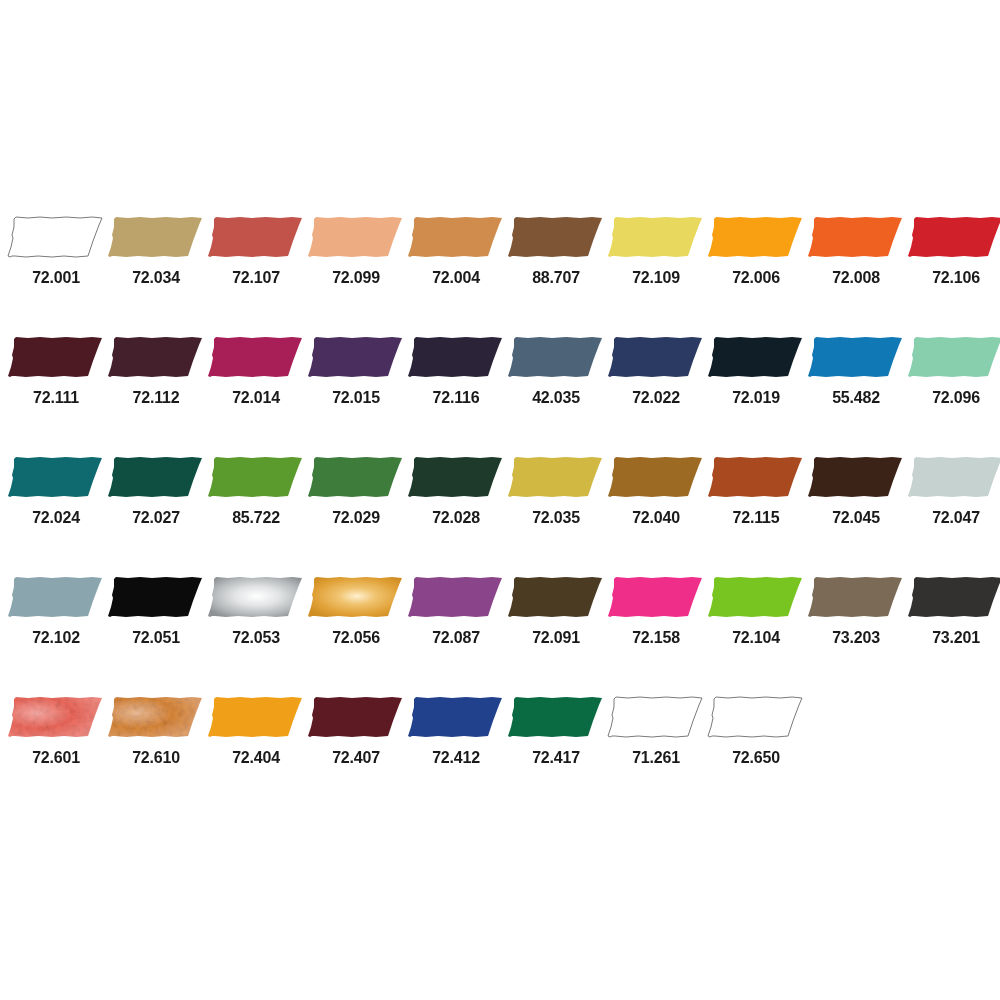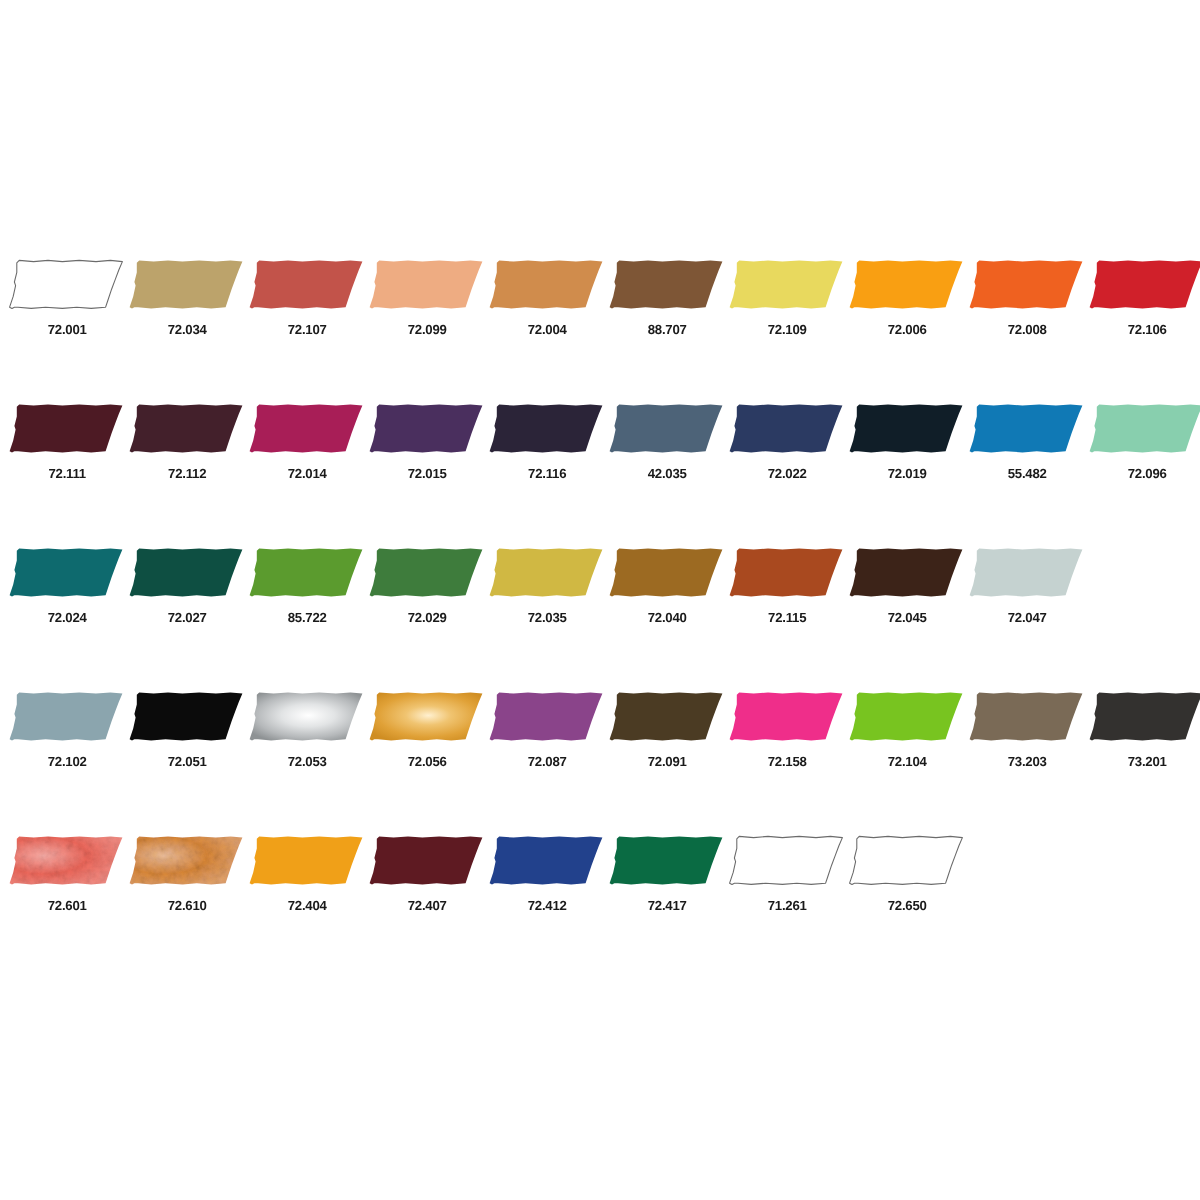--- a/index.html
+++ b/index.html
@@ -43,21 +43,21 @@
     width: 100px;
     height: 48px;
     position: relative;
   }
   .swatch-wrap svg {
     display: block;
     width: 100px;
     height: 48px;
   }
   .label {
-    font-size: 11px;
+    font-size: 16px;
     font-weight: bold;
     color: #1a1a1a;
     letter-spacing: -0.2px;
     line-height: 1;
     margin-top: 9px;
     text-align: center;
     white-space: nowrap;
     font-family: "Liberation Sans", sans-serif;
   }
 </style>
@@ -254,20 +254,28 @@
         </div>
         <div class="label">85.722</div>
       </div>
       <div class="cell">
         <div class="swatch-wrap">
           <svg viewBox="0 0 100 48" xmlns="http://www.w3.org/2000/svg">
             <path d="M8,6 L10,4 L22,5 L34,4 L46,5 L60,4 L74,5 L86,4 L96,5 L93,12 L90,20 L87,28 L84,37 L82,43 L70,44 L58,43 L46,44 L32,43 L20,44 L9,43 L6,43 L4,44 L2,43 L5,34 L7,25 L6,22 L8,14 Z" fill="#3e7c3c" stroke="none" stroke-width="0" stroke-linejoin="round"></path>
           </svg>
         </div>
         <div class="label">72.029</div>
+      </div>
+      <div class="cell">
+        <div class="swatch-wrap">
+          <svg viewBox="0 0 100 48" xmlns="http://www.w3.org/2000/svg">
+            <path d="M8,6 L10,4 L22,5 L34,4 L46,5 L60,4 L74,5 L86,4 L96,5 L93,12 L90,20 L87,28 L84,37 L82,43 L70,44 L58,43 L46,44 L32,43 L20,44 L9,43 L6,43 L4,44 L2,43 L5,34 L7,25 L6,22 L8,14 Z" fill="#1d3a2a" stroke="none" stroke-width="0" stroke-linejoin="round"></path>
+          </svg>
+        </div>
+        <div class="label">72.028</div>
       </div>
       <div class="cell">
         <div class="swatch-wrap">
           <svg viewBox="0 0 100 48" xmlns="http://www.w3.org/2000/svg">
             <path d="M8,6 L10,4 L22,5 L34,4 L46,5 L60,4 L74,5 L86,4 L96,5 L93,12 L90,20 L87,28 L84,37 L82,43 L70,44 L58,43 L46,44 L32,43 L20,44 L9,43 L6,43 L4,44 L2,43 L5,34 L7,25 L6,22 L8,14 Z" fill="#d0b843" stroke="none" stroke-width="0" stroke-linejoin="round"></path>
           </svg>
         </div>
         <div class="label">72.035</div>
       </div>
       <div class="cell">

